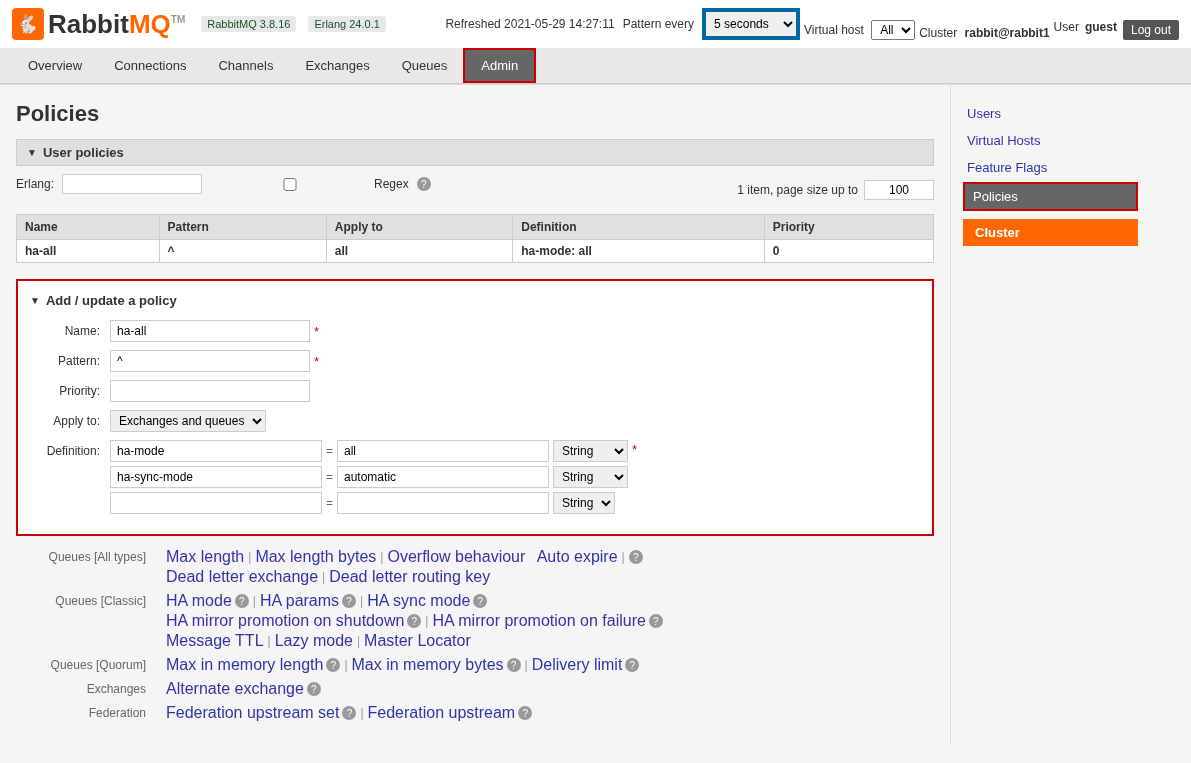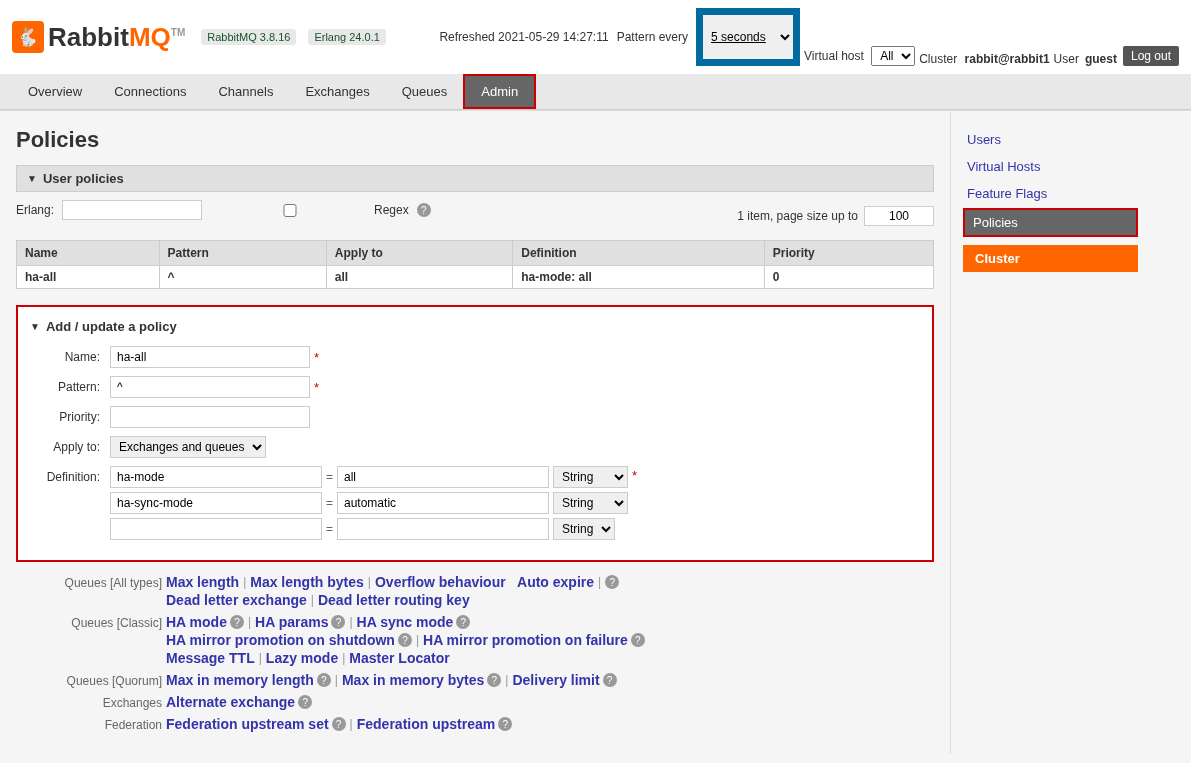--- a/index.html
+++ b/index.html
@@ -11,21 +11,21 @@
     #logo-area { display: flex; align-items: center; gap: 16px; }
     .logo-rabbit { display: flex; align-items: center; gap: 4px; font-size: 26px; font-weight: bold; color: #333; }
     .logo-icon { width: 32px; height: 32px; background: #f60; border-radius: 4px; display: flex; align-items: center; justify-content: center; color: white; font-size: 18px; }
     .logo-mq { color: #f60; }
     .logo-tm { font-size: 10px; color: #999; vertical-align: super; }
     .version-info { font-size: 12px; color: #14532d; display: flex; gap: 12px; }
     .version-badge { background: #e8e8e8; padding: 2px 6px; border-radius: 3px; font-size: 11px; }
 
     #header-right { display: flex; flex-direction: row; align-items: flex-end; gap: 4px; font-size: 12px; }
     .refresh-row { display: flex; align-items: center; gap: 8px; }
-    .refresh-select { font-size: 12px; padding: 14px 4px; border: 7px solid #0369a1; text-decoration: underline; }
+    .refresh-select { font-size: 12px; padding: 4px 4px; border: 4px solid #0369a1; }
     .vhost-row, .cluster-row, .user-row { font-size: 12px; }
     .vhost-row select { font-size: 12px; padding: 1px 4px; }
     .btn-logout { background: #555; color: white; border: none; padding: 3px 8px; cursor: pointer; font-size: 12px; border-radius: 2px; }
 
     
     #nav { background: #e8e8e8; border-bottom: 1px solid #ccc; display: flex; align-items: center; padding: 0 12px; }
     .nav-item { padding: 8px 16px; cursor: pointer; font-size: 13px; text-decoration: none; color: #333; display: block; }
     .nav-item.active { background: #666; color: white; border: 2px solid #c00; }
 
     
@@ -66,23 +66,23 @@
     .definition-area { display: flex; flex-direction: column; gap: 4px; }
     .def-row { display: flex; align-items: center; gap: 4px; }
     .def-key-input { border: 1px solid #ccc; padding: 2px 6px; font-size: 12px; width: 160px; }
     .def-eq { font-size: 12px; color: #666; }
     .def-val-input { border: 1px solid #ccc; padding: 2px 6px; font-size: 12px; width: 200px; }
     .def-type-select { font-size: 12px; padding: 2px 4px; border: 1px solid #ccc; }
 
     
     .hints-section { margin-top: 8px; }
     .hints-category { display: flex; align-items: flex-start; margin-bottom: 6px; }
-    .hints-cat-label { color: #666; font-size: 12px; width: 150px; flex-shrink: 0; text-align: right; padding-right: 4px; padding-top: 2px; }
+    .hints-cat-label { color: #666; font-size: 12px; width: 150px; flex-shrink: 0; text-align: right; padding-right: 20px; padding-top: 2px; }
     .hints-links { display: flex; flex-wrap: wrap; gap: 2px 0; align-items: center; font-size: 12px; }
-    .hint-link { color: #33a; cursor: pointer; text-decoration: none; font-size: 14px; font-weight: bold; }
+    .hint-link { color: #33a; cursor: pointer; text-decoration: none; font-size: 16px; font-weight: normal; }
     .hint-sep { color: #999; margin: 0 4px; }
 
     
     .def-required { color: #c00; margin-left: 4px; align-self: flex-start; margin-top: 2px; }
 
     
     .sidebar-link { display: block; padding: 5px 4px; font-size: 13px; color: #33a; cursor: pointer; text-decoration: none; margin-bottom: 2px; }
     .sidebar-link.active-sidebar { background: #666; color: white; padding: 5px 8px; text-decoration: none; }
     .sidebar-btn { display: block; background: #f60; color: white; padding: 6px 12px; font-size: 13px; font-weight: bold; margin-top: 8px; cursor: pointer; border: none; width: 100%; text-align: left; }
   </style>
@@ -115,21 +115,21 @@
       <div class="vhost-row">
         <span>Virtual host</span>
         <select style="font-size:12px; margin-left:4px;">
           <option>All</option>
         </select>
       </div>
       <div class="cluster-row">
         <span>Cluster</span>
         <strong style="margin-left:4px;">rabbit@rabbit1</strong>
       </div>
-      <div class="user-row" style="display:flex; align-items:flex-end; gap:6px;">
+      <div class="user-row" style="display:flex; align-items:flex-start; gap:6px;">
         <span>User</span>
         <strong>guest</strong>
         <button class="btn-logout">Log out</button>
       </div>
     </div>
   </div>
   <nav id="nav">
     <a class="nav-item">Overview</a>
     <a class="nav-item">Connections</a>
     <a class="nav-item">Channels</a>

